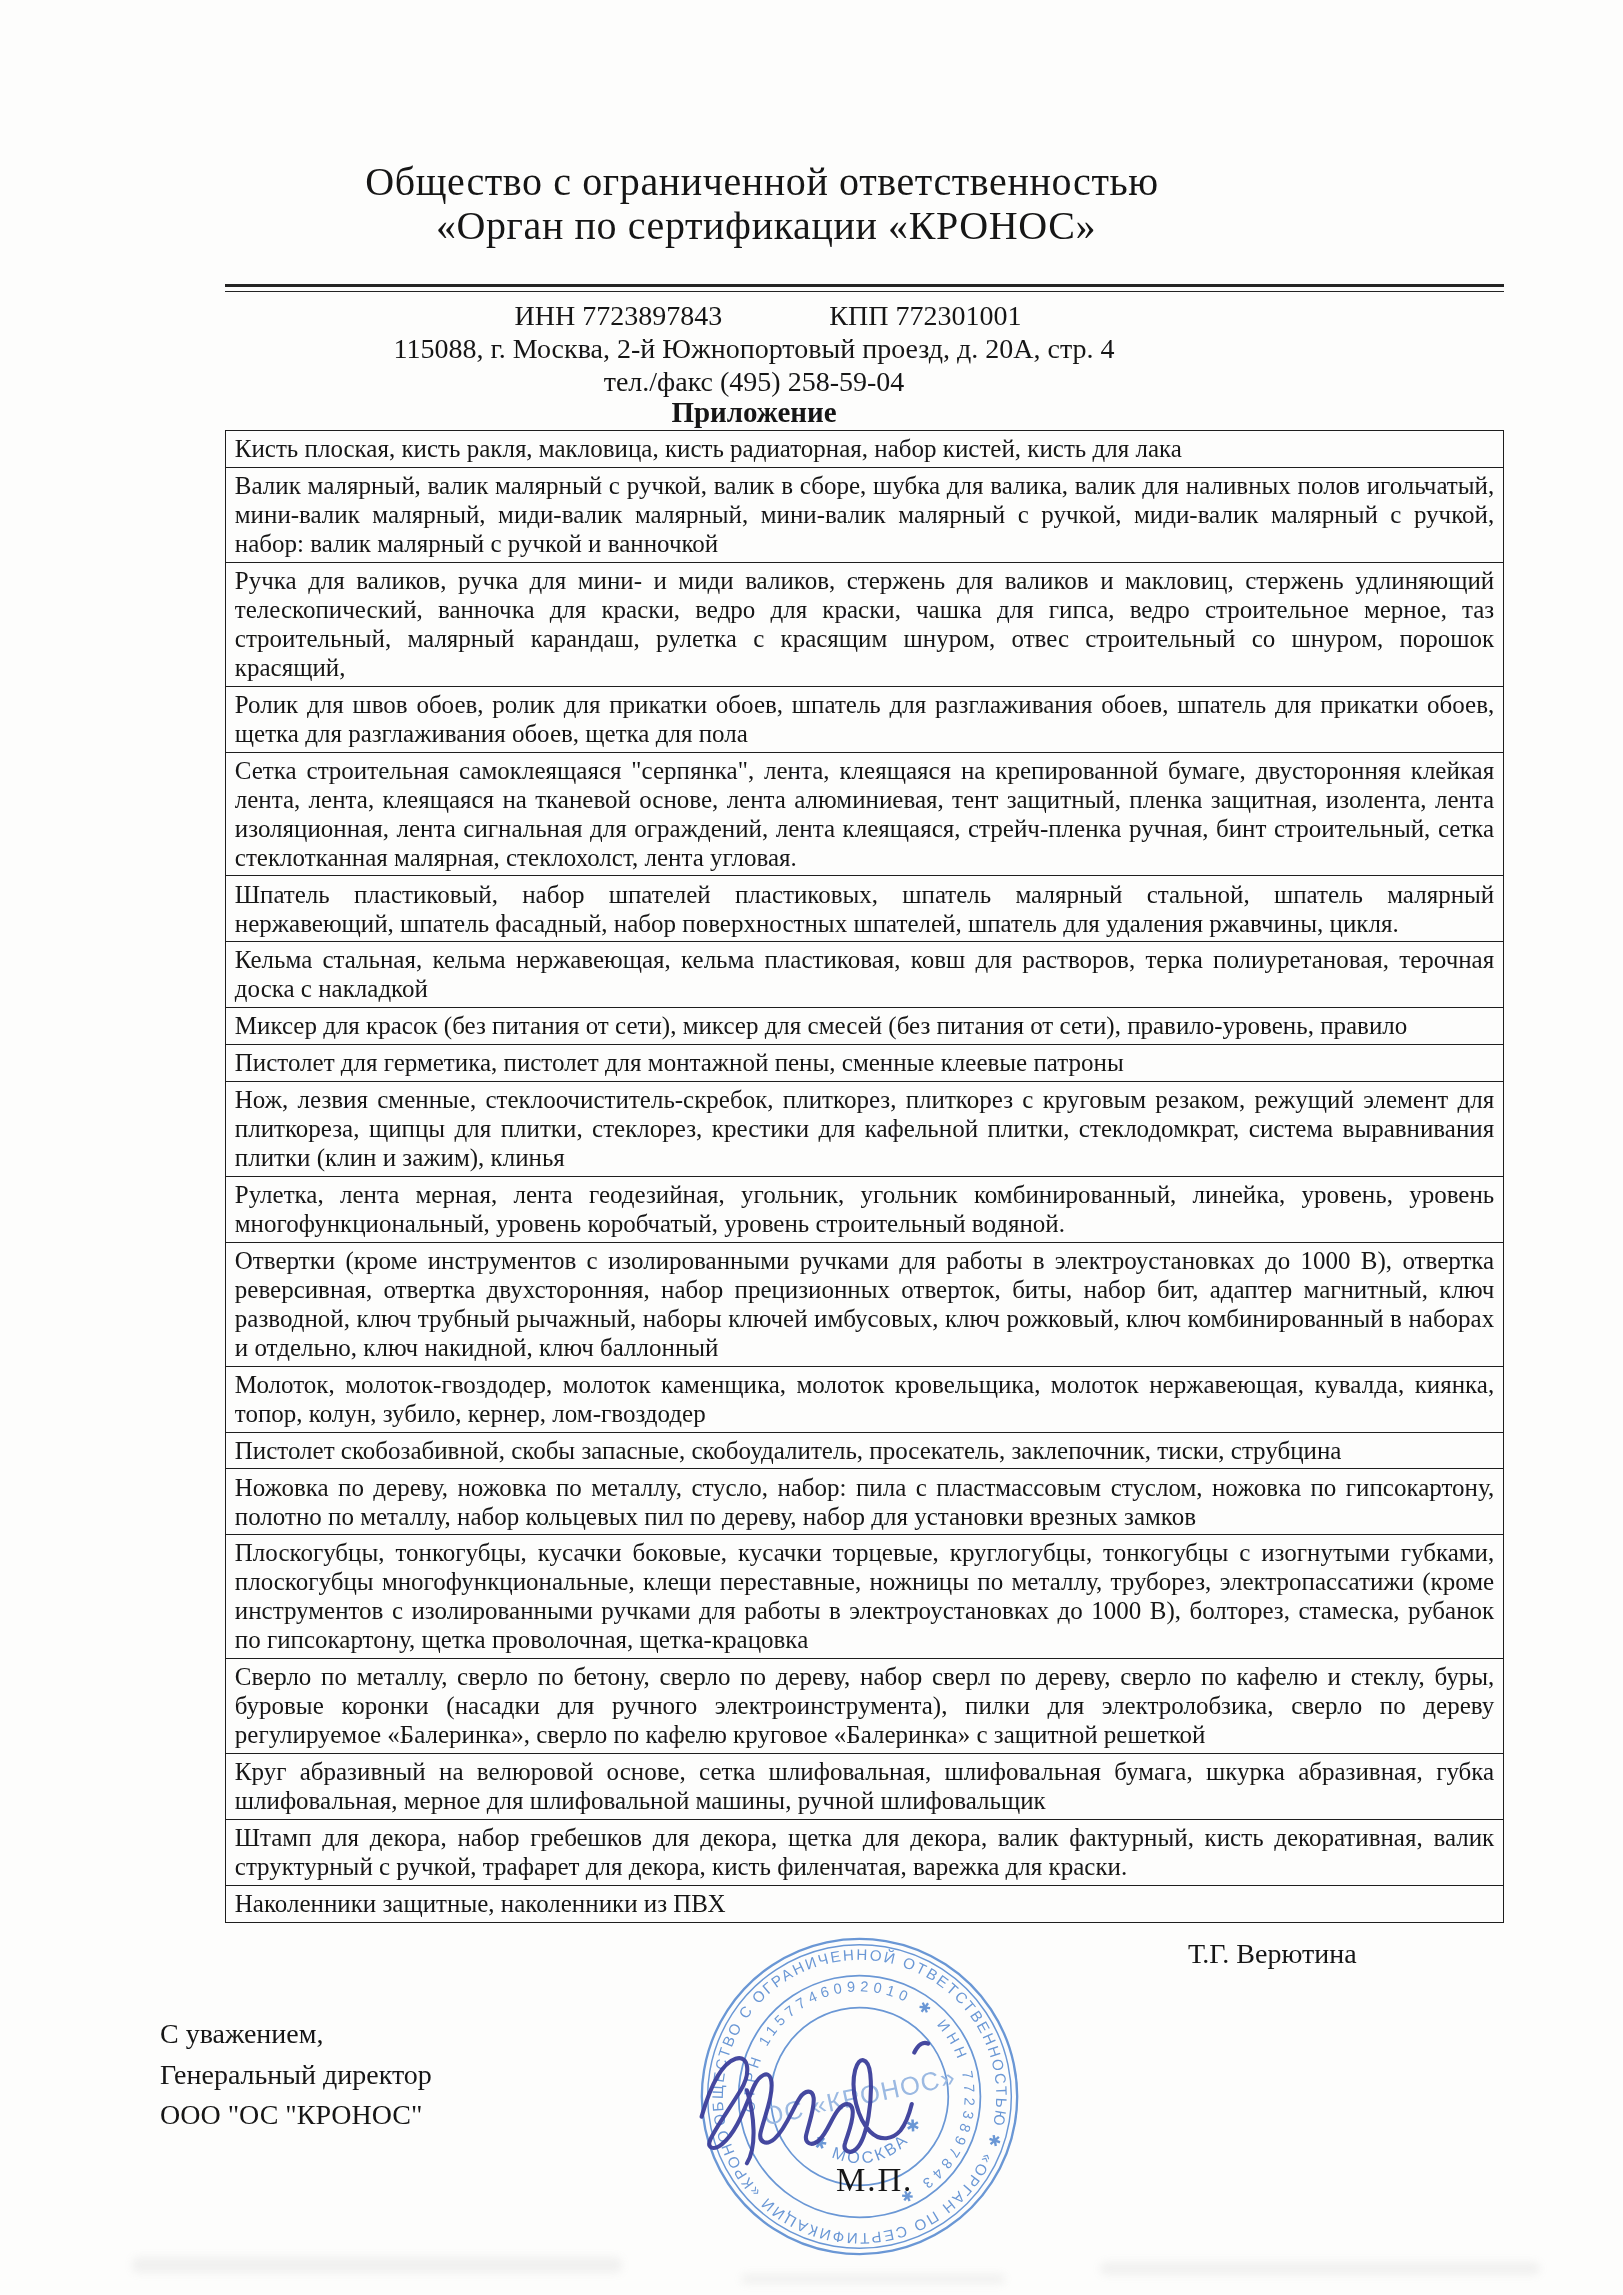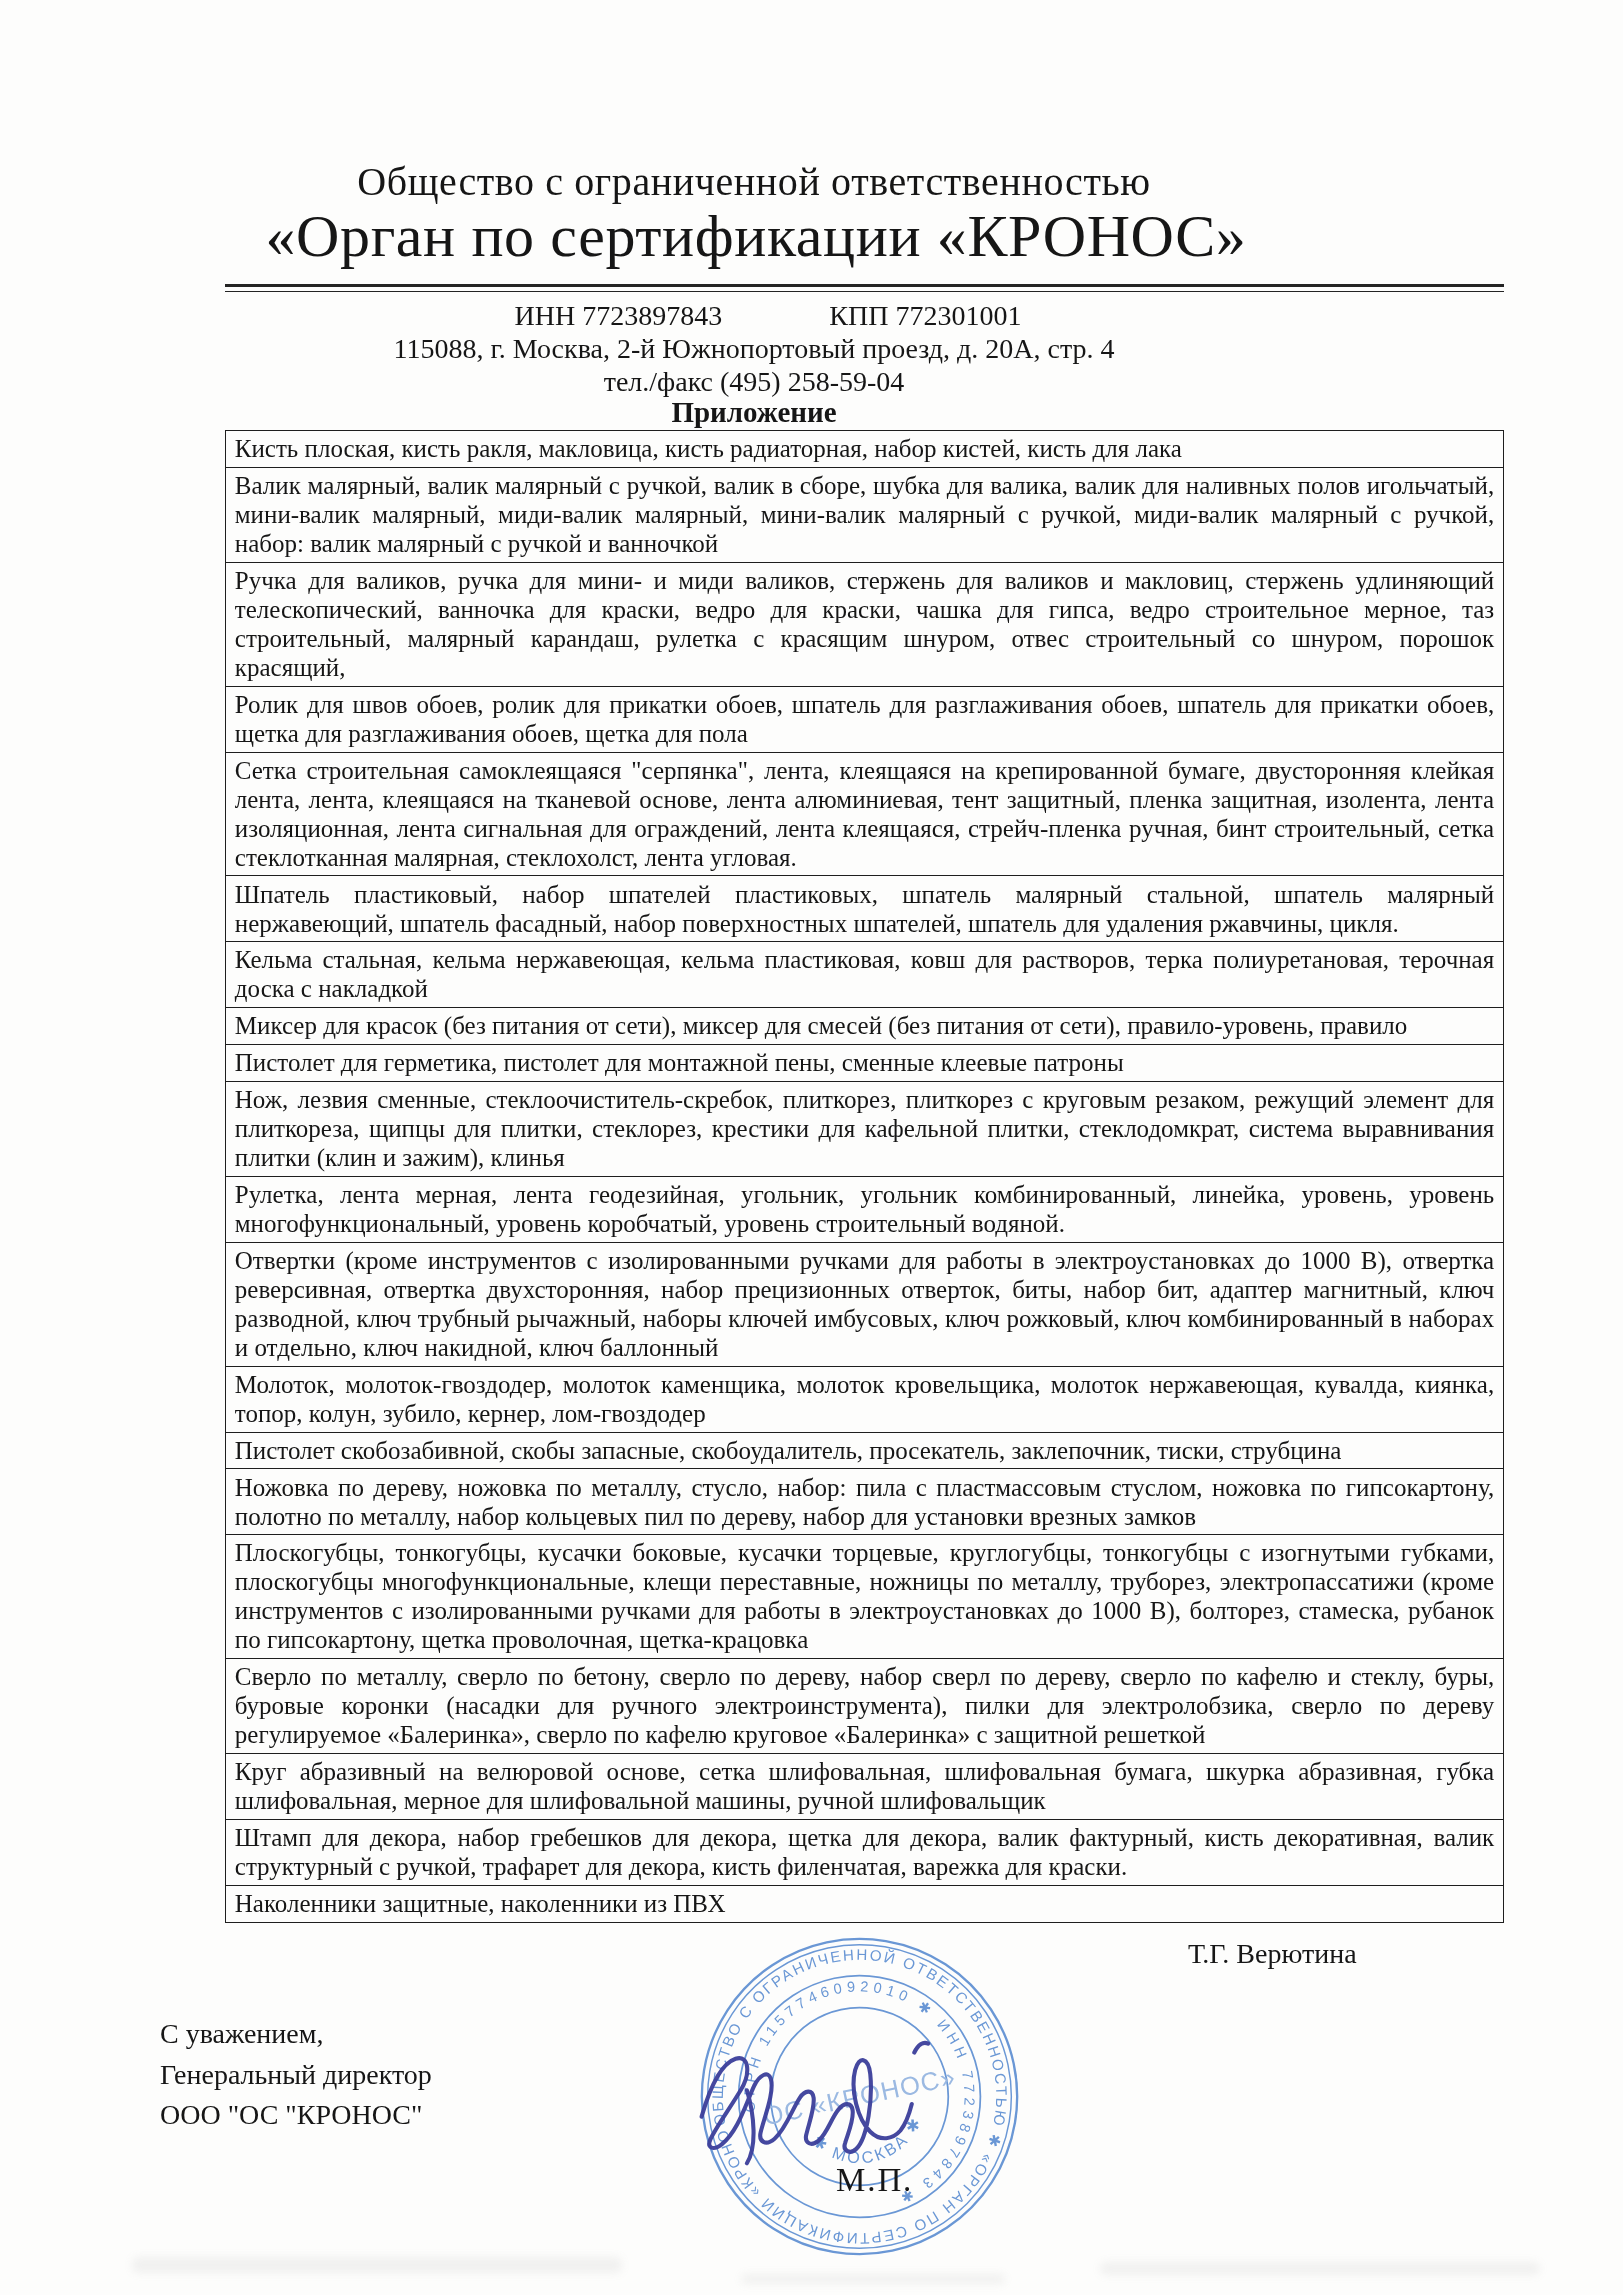--- a/index.html
+++ b/index.html
@@ -6,22 +6,22 @@
   body{
     width:1623px;height:2295px;position:relative;
     background:#fdfdfc;
     font-family:"Liberation Serif", serif;
     color:#161616;
     overflow:hidden;
   }
   .page{position:absolute;inset:0;}
   
   .letterhead{position:absolute;left:0;top:0;width:1508px;text-align:center;}
-  .org-type{position:absolute;left:0;top:158px;width:100%;font-size:40px;letter-spacing:0.6px;white-space:nowrap;}
-  .org-name{position:absolute;left:2px;top:202px;width:100%;font-size:60px;letter-spacing:0.6px;white-space:nowrap;}
+  .org-type{position:absolute;left:8px;top:158px;width:100%;font-size:40px;letter-spacing:0.6px;white-space:nowrap;}
+  .org-name{position:absolute;left:12px;top:202px;width:100%;font-size:40px;letter-spacing:0.6px;white-space:nowrap;}
   .rule{position:absolute;left:225px;top:284px;width:1279px;height:4.4px;
         border-top:3.1px solid #242424;border-bottom:1.9px solid #242424;}
   .reg-line{position:absolute;left:0;top:300px;width:100%;font-size:28px;padding-left:14px;}
   .reg-line .gap{display:inline-block;width:107px;}
   .address{position:absolute;left:0;top:333px;width:100%;font-size:28px;}
   .phone{position:absolute;left:0;top:366px;width:100%;font-size:28px;}
   .appendix{position:absolute;left:0;top:396px;width:100%;font-size:29px;font-weight:bold;}
   
   .tbl{position:absolute;left:225px;top:430px;width:1279px;
        border:1.9px solid #1e1e1e;box-sizing:border-box;background:transparent;}

